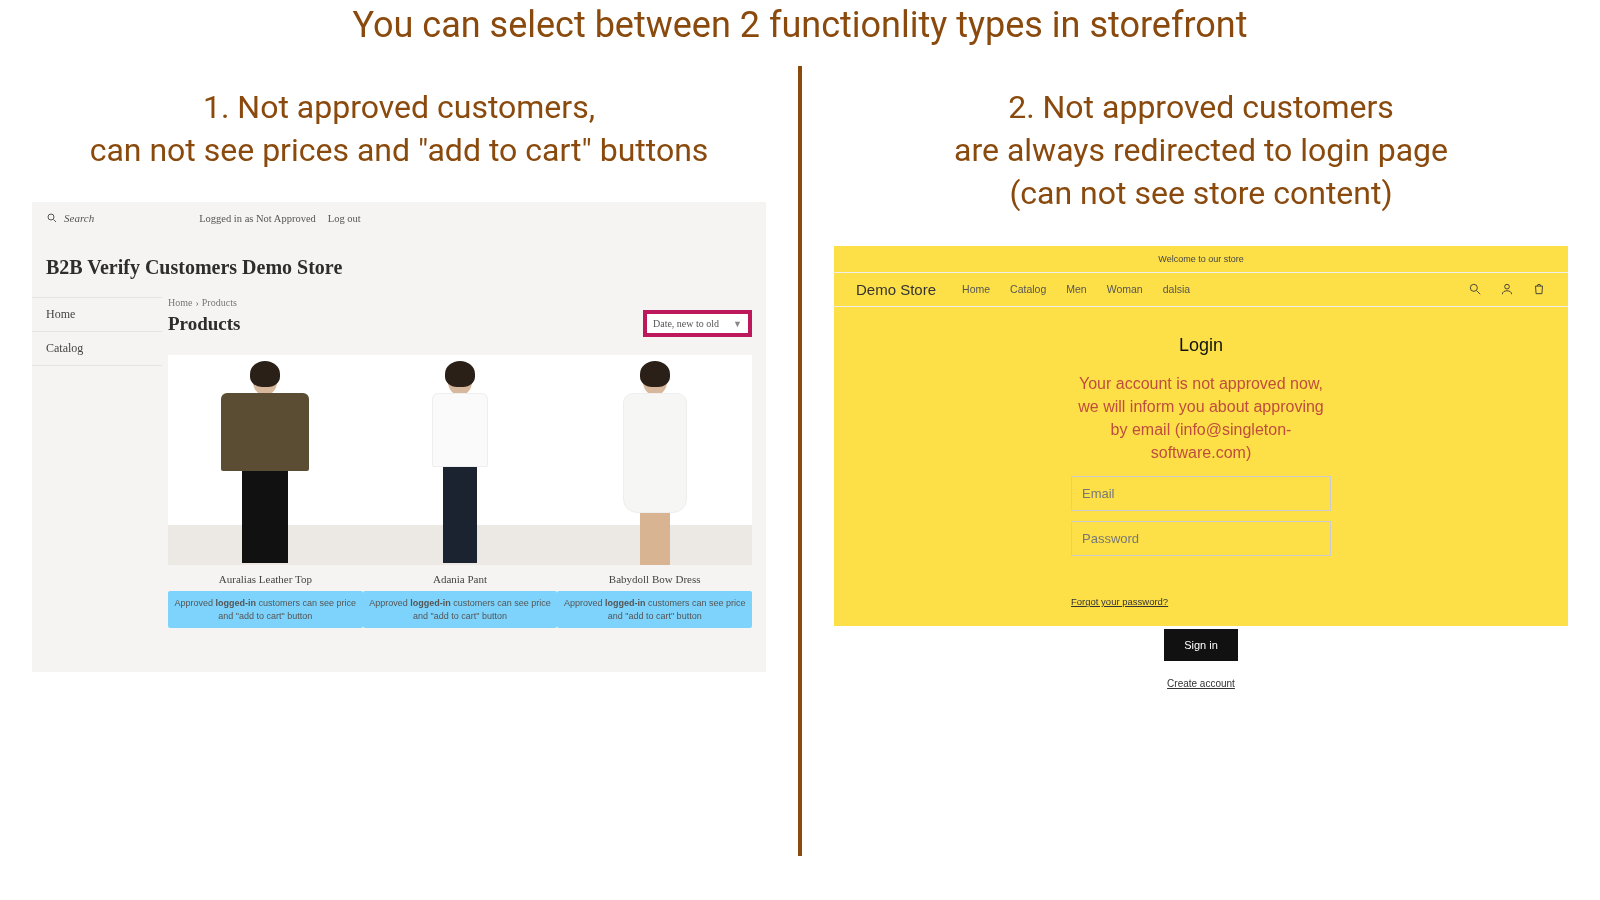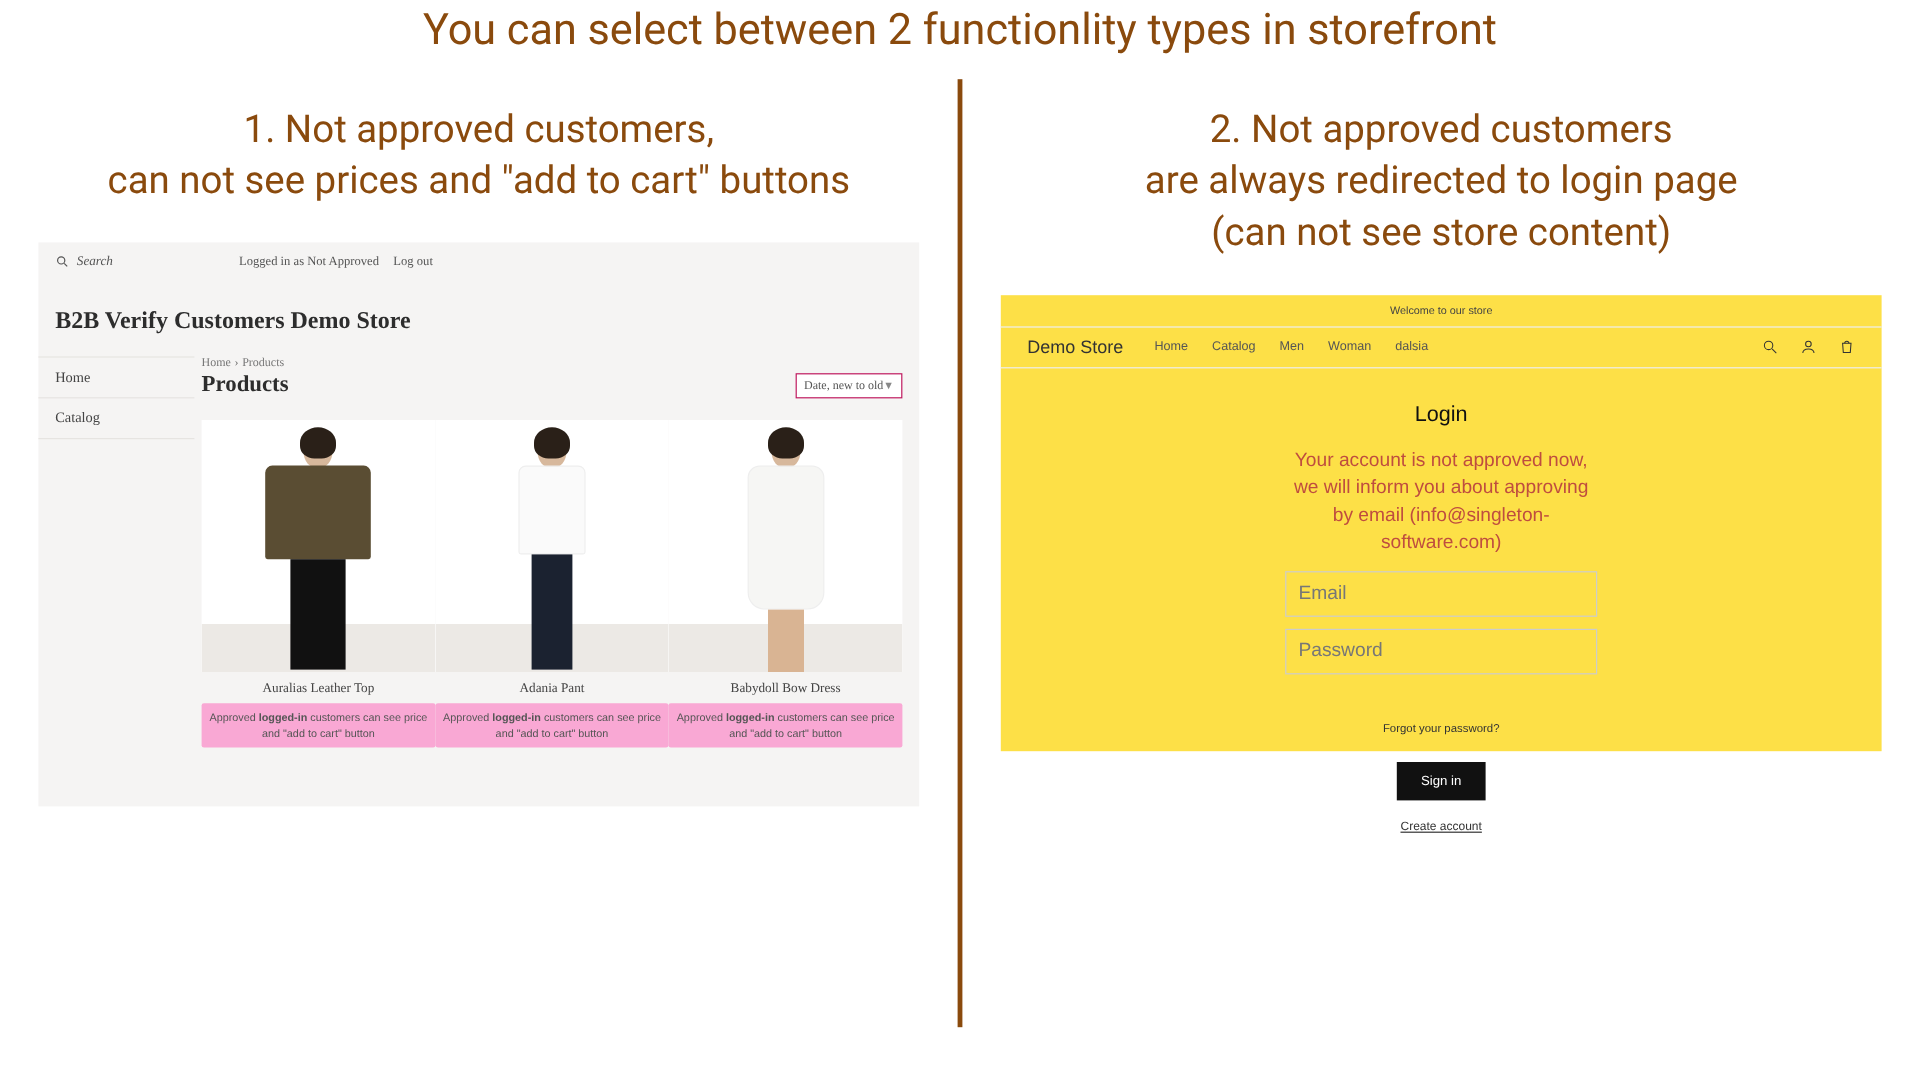--- a/index.html
+++ b/index.html
@@ -20,27 +20,27 @@
   .store-left .store-title { font-size: 20px; font-weight: 700; padding: 22px 14px 18px; color: #2d2d2d; }
   .store-left .body { display: flex; padding: 0 0 0 0; }
   .store-left .sidebar { width: 130px; font-size: 12px; }
   .store-left .sidebar .nav-item { padding: 9px 14px; border-top: 1px solid #e6e4e1; color: #444; }
   .store-left .sidebar .nav-item:last-child { border-bottom: 1px solid #e6e4e1; }
   .store-left .main { flex: 1; padding: 0 14px 0 6px; }
   .store-left .crumb { font-size: 10px; color: #777; margin-bottom: 2px; }
   .store-left .crumb .sep { margin: 0 3px; }
   .store-left .heading-row { display: flex; align-items: center; justify-content: space-between; margin-bottom: 18px; }
   .store-left .heading-row h2 { font-size: 19px; font-weight: 700; color: #2d2d2d; }
-  .store-left .sort-sel { background: #fff; border: 1px solid #be185d; font-size: 10px; padding: 4px 6px; display: flex; align-items: center; color: #555; }
+  .store-left .sort-sel { background: #fff; border: 4px solid #be185d; font-size: 10px; padding: 4px 6px; display: flex; align-items: center; gap: 14px; color: #555; }
   .store-left .sort-sel .caret { font-size: 9px; color: #888; }
   .store-left .grid { display: flex; }
   .store-left .card { flex: 1; text-align: center; }
   .store-left .img-box { background: #fff; height: 210px; position: relative; overflow: hidden; }
   .store-left .p-name { font-size: 11px; margin-top: 8px; color: #444; }
-  .store-left .p-msg { background: #f9a8d4; font-size: 9px; color: #555; padding: 6px 4px; margin-top: 6px; line-height: 1.35; font-family: -apple-system, sans-serif; border-radius: 2px; }
+  .store-left .p-msg { background: #7dd3fc; font-size: 9px; color: #555; padding: 6px 4px; margin-top: 6px; line-height: 1.35; font-family: -apple-system, sans-serif; border-radius: 2px; }
   .store-left .p-msg b { font-weight: 700; }
 
   
   .fig { position: absolute; left: 50%; transform: translateX(-50%); }
   .fig .head { width: 24px; height: 30px; background: #d7b89c; border-radius: 50% 50% 45% 45%; margin: 0 auto; }
   .fig .hair   { position:absolute; top:-4px; left:50%; transform:translateX(-50%); width:30px; height:26px; background:#2a2018; border-radius:50% 50% 40% 40%; }
   .fig .torso { margin: -2px auto 0; border-radius: 6px 6px 2px 2px; }
   .fig .legs  { margin: 0 auto; }
   .fig1 { top: 10px; }
   .fig1 .torso { width: 88px; height: 78px; background: #5a4d33; }
@@ -57,22 +57,22 @@
   .store-right { background: #fde047; margin: 30px 12px 0 12px; height: 380px; font-family: -apple-system, BlinkMacSystemFont, sans-serif; color: #111; }
   .store-right .announce { text-align: center; font-size: 9px; color: #444; padding: 8px 0; border-bottom: 1px solid #eee; }
   .store-right .header { display: flex; align-items: center; padding: 8px 22px; border-bottom: 1px solid #eee; }
   .store-right .brand { font-size: 15px; color: #333; margin-right: 26px; }
   .store-right .nav { display: flex; gap: 20px; font-size: 10.5px; color: #555; }
   .store-right .header-icons { margin-left: auto; display: flex; gap: 18px; }
   .store-right .header-icons svg { width: 14px; height: 14px; stroke: #333; fill: none; stroke-width: 1.5; }
   .store-right .login-box { width: 260px; margin: 28px auto 0; text-align: center; }
   .store-right .login-title { font-size: 18px; font-weight: 400; color: #111; margin-bottom: 16px; }
   .store-right .warn-msg { font-size: 16px; color: #bf4d3f; line-height: 1.45; margin-bottom: 12px; }
-  .store-right .field { border: 1px solid #ccc; text-align: left; padding: 9px 10px; font-size: 16px; color: #777; margin-bottom: 10px; }
-  .store-right .forgot { font-size: 9.5px; text-align: center; color: #333; margin-bottom: 22px; margin-top: 40px; }
+  .store-right .field { border: 1px solid #ccc; text-align: left; padding: 9px 10px; font-size: 13px; color: #777; margin-bottom: 10px; }
+  .store-right .forgot { font-size: 9.5px; text-align: left; text-decoration: underline; color: #333; margin-bottom: 22px; margin-top: 40px; }
   .store-right .signin-btn { background: #111; color: #fff; font-size: 11px; padding: 10px 20px; display: inline-block; margin-bottom: 12px; }
   .store-right .create { font-size: 10px; text-decoration: underline; color: #333; }
 </style>
 </head>
 <body>
 
 <div class="page">
   <h1 class="main-title">You can select between 2 functionlity types in storefront</h1>
 
   <div class="columns">

